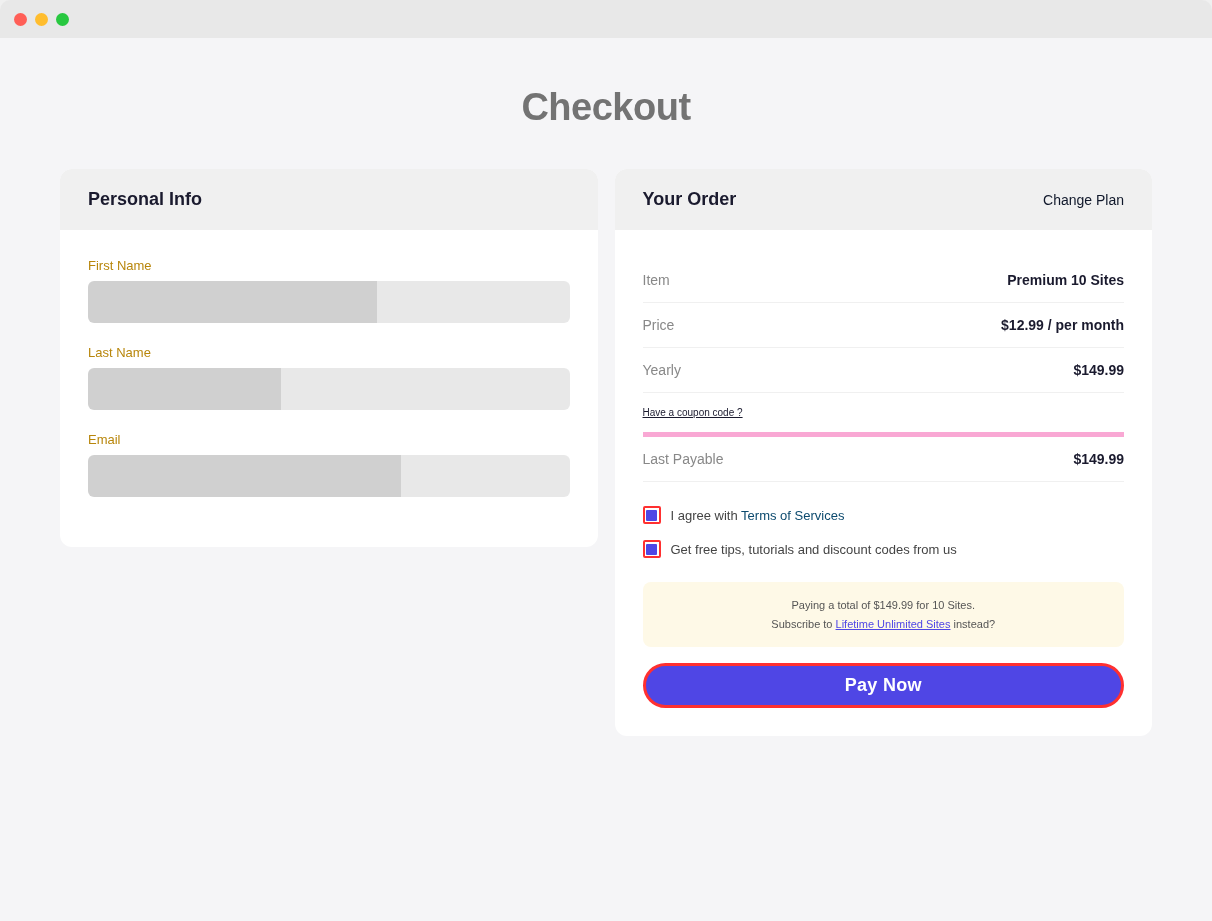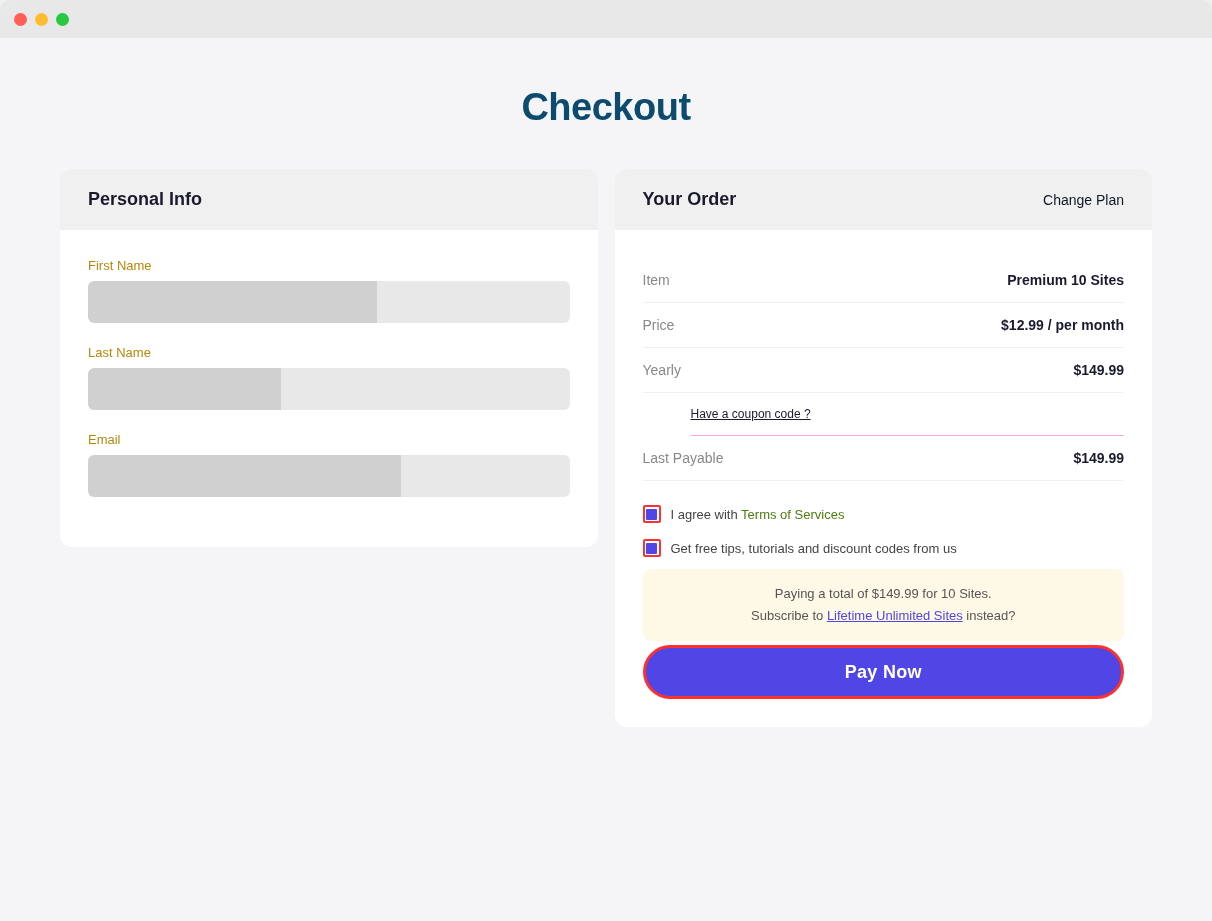--- a/index.html
+++ b/index.html
@@ -34,21 +34,21 @@
     .page-content {
       background: #f5f5f7;
       flex: 1;
       padding: 48px 60px 60px;
     }
 
     .page-title {
       text-align: center;
       font-size: 38px;
       font-weight: 700;
-      color: #0c4a6e;
+      color: #737373;
       margin-bottom: 40px;
       letter-spacing: -0.5px;
     }
 
     .checkout-grid {
       display: grid;
       grid-template-columns: 1fr 1fr;
       gap: 17px;
       max-width: 1100px;
       margin: 0 auto;
@@ -128,28 +128,27 @@
       color: #888;
     }
 
     .order-value {
       font-size: 14px;
       font-weight: 600;
       color: #1a1a2e;
     }
 
     .coupon-link {
-      font-size: 12px;
+      font-size: 10px;
       color: #1a1a2e;
       text-decoration: underline;
       cursor: pointer;
       padding: 14px 0;
       display: block;
-      border-bottom: 1px solid #f9a8d4;
-      margin-left: 48px;
+      border-bottom: 5px solid #f9a8d4;
     }
 
     .checkbox-row {
       display: flex;
       align-items: center;
       gap: 10px;
       padding: 8px 0;
     }
 
     .checkbox-custom {
@@ -172,44 +171,44 @@
       background: #4f46e5;
       border-radius: 1px;
     }
 
     .checkbox-label {
       font-size: 13px;
       color: #444;
     }
 
     .tos-link {
-      color: #4d7c0f;
+      color: #0c4a6e;
       text-decoration: none;
     }
 
     .upsell-box {
       background: #fef9e7;
       border-radius: 8px;
       padding: 14px 18px;
-      margin: 4px 0;
+      margin: 16px 0;
       text-align: center;
-      font-size: 13px;
+      font-size: 11px;
       color: #555;
       line-height: 1.7;
     }
 
     .upsell-link {
       color: #4f46e5;
       text-decoration: underline;
       cursor: pointer;
     }
 
     .pay-now-btn {
       width: 100%;
-      height: 54px;
+      height: 45px;
       background: #4f46e5;
       color: #fff;
       border: 3px solid #ff3030;
       border-radius: 32px;
       font-size: 18px;
       font-weight: 600;
       cursor: pointer;
       letter-spacing: 0.3px;
       transition: background 0.2s;
     }

